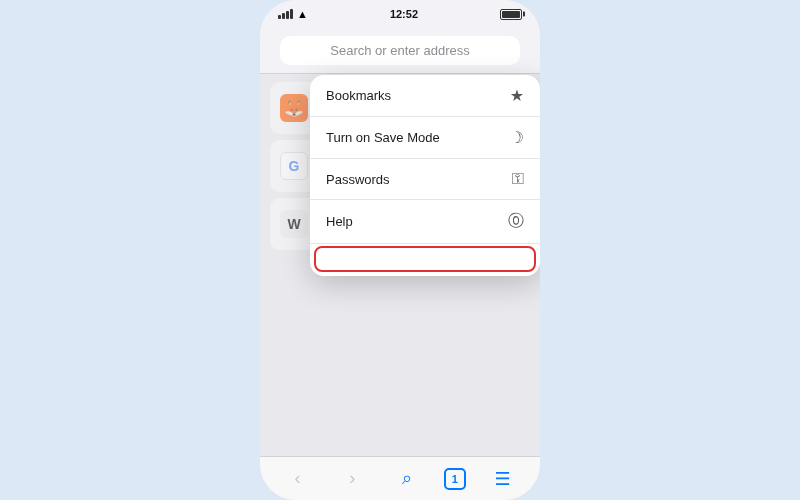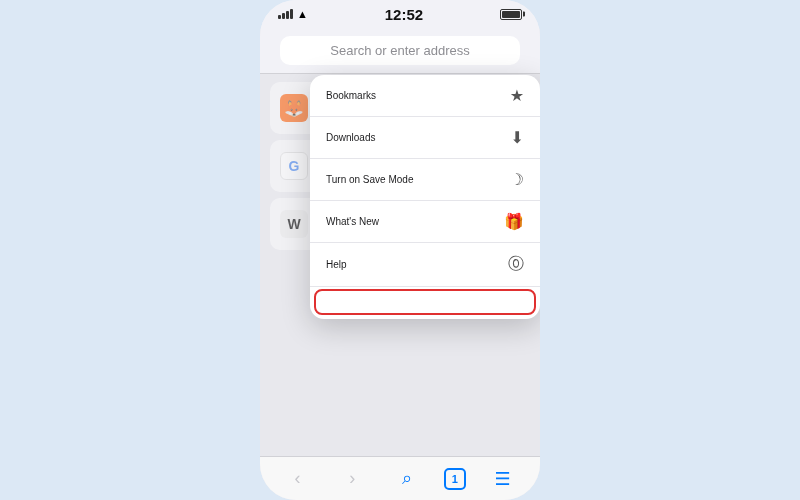--- a/index.html
+++ b/index.html
@@ -57,21 +57,21 @@
     .signal-bars span:nth-child(1) { height: 4px; }
     .signal-bars span:nth-child(2) { height: 6px; }
     .signal-bars span:nth-child(3) { height: 8px; }
     .signal-bars span:nth-child(4) { height: 10px; }
 
     .wifi-icon {
       font-size: 11px;
     }
 
     .status-time {
-      font-size: 15px;
+      font-size: 11px;
       font-weight: 600;
       color: #111;
     }
 
     .status-right {
       display: flex;
       align-items: center;
       gap: 4px;
     }
 
@@ -191,21 +191,21 @@
       border-bottom: none;
     }
 
     .menu-item.highlighted {
       border: 2px solid #e03030;
       border-radius: 10px;
       margin: 2px 2px;
     }
 
     .menu-item-label {
-      font-size: 10px;
+      font-size: 13px;
       color: #1c1c1e;
       font-weight: 400;
     }
 
     .menu-item-icon {
       font-size: 16px;
       color: #555;
     }
 
     
@@ -295,37 +295,33 @@
     </div>
 
     <div class="dropdown-menu">
 
       <div class="menu-item">
         <span class="menu-item-label">Bookmarks</span>
         <span class="menu-item-icon">★</span>
       </div>
 
 
-      <div class="menu-item">
-        <span class="menu-item-label">Downloads</span>
-        <span class="menu-item-icon">⬇</span>
-      </div>
 
 
 
       <div class="menu-item">
         <span class="menu-item-label">Turn on Save Mode</span>
         <span class="menu-item-icon">☽</span>
       </div>
 
-
       <div class="menu-item">
-        <span class="menu-item-label">What's New</span>
-        <span class="menu-item-icon">🎁</span>
-      </div>
+        <span class="menu-item-label">Passwords</span>
+        <span class="menu-item-icon">⚿</span>
+      </div>
+
 
       <div class="menu-item">
         <span class="menu-item-label">Help</span>
         <span class="menu-item-icon">⓪</span>
       </div>
 
 
       <div class="menu-item highlighted" style="border:2px solid #e03030; border-radius:8px; margin:2px 4px 4px 4px;">
         
         

